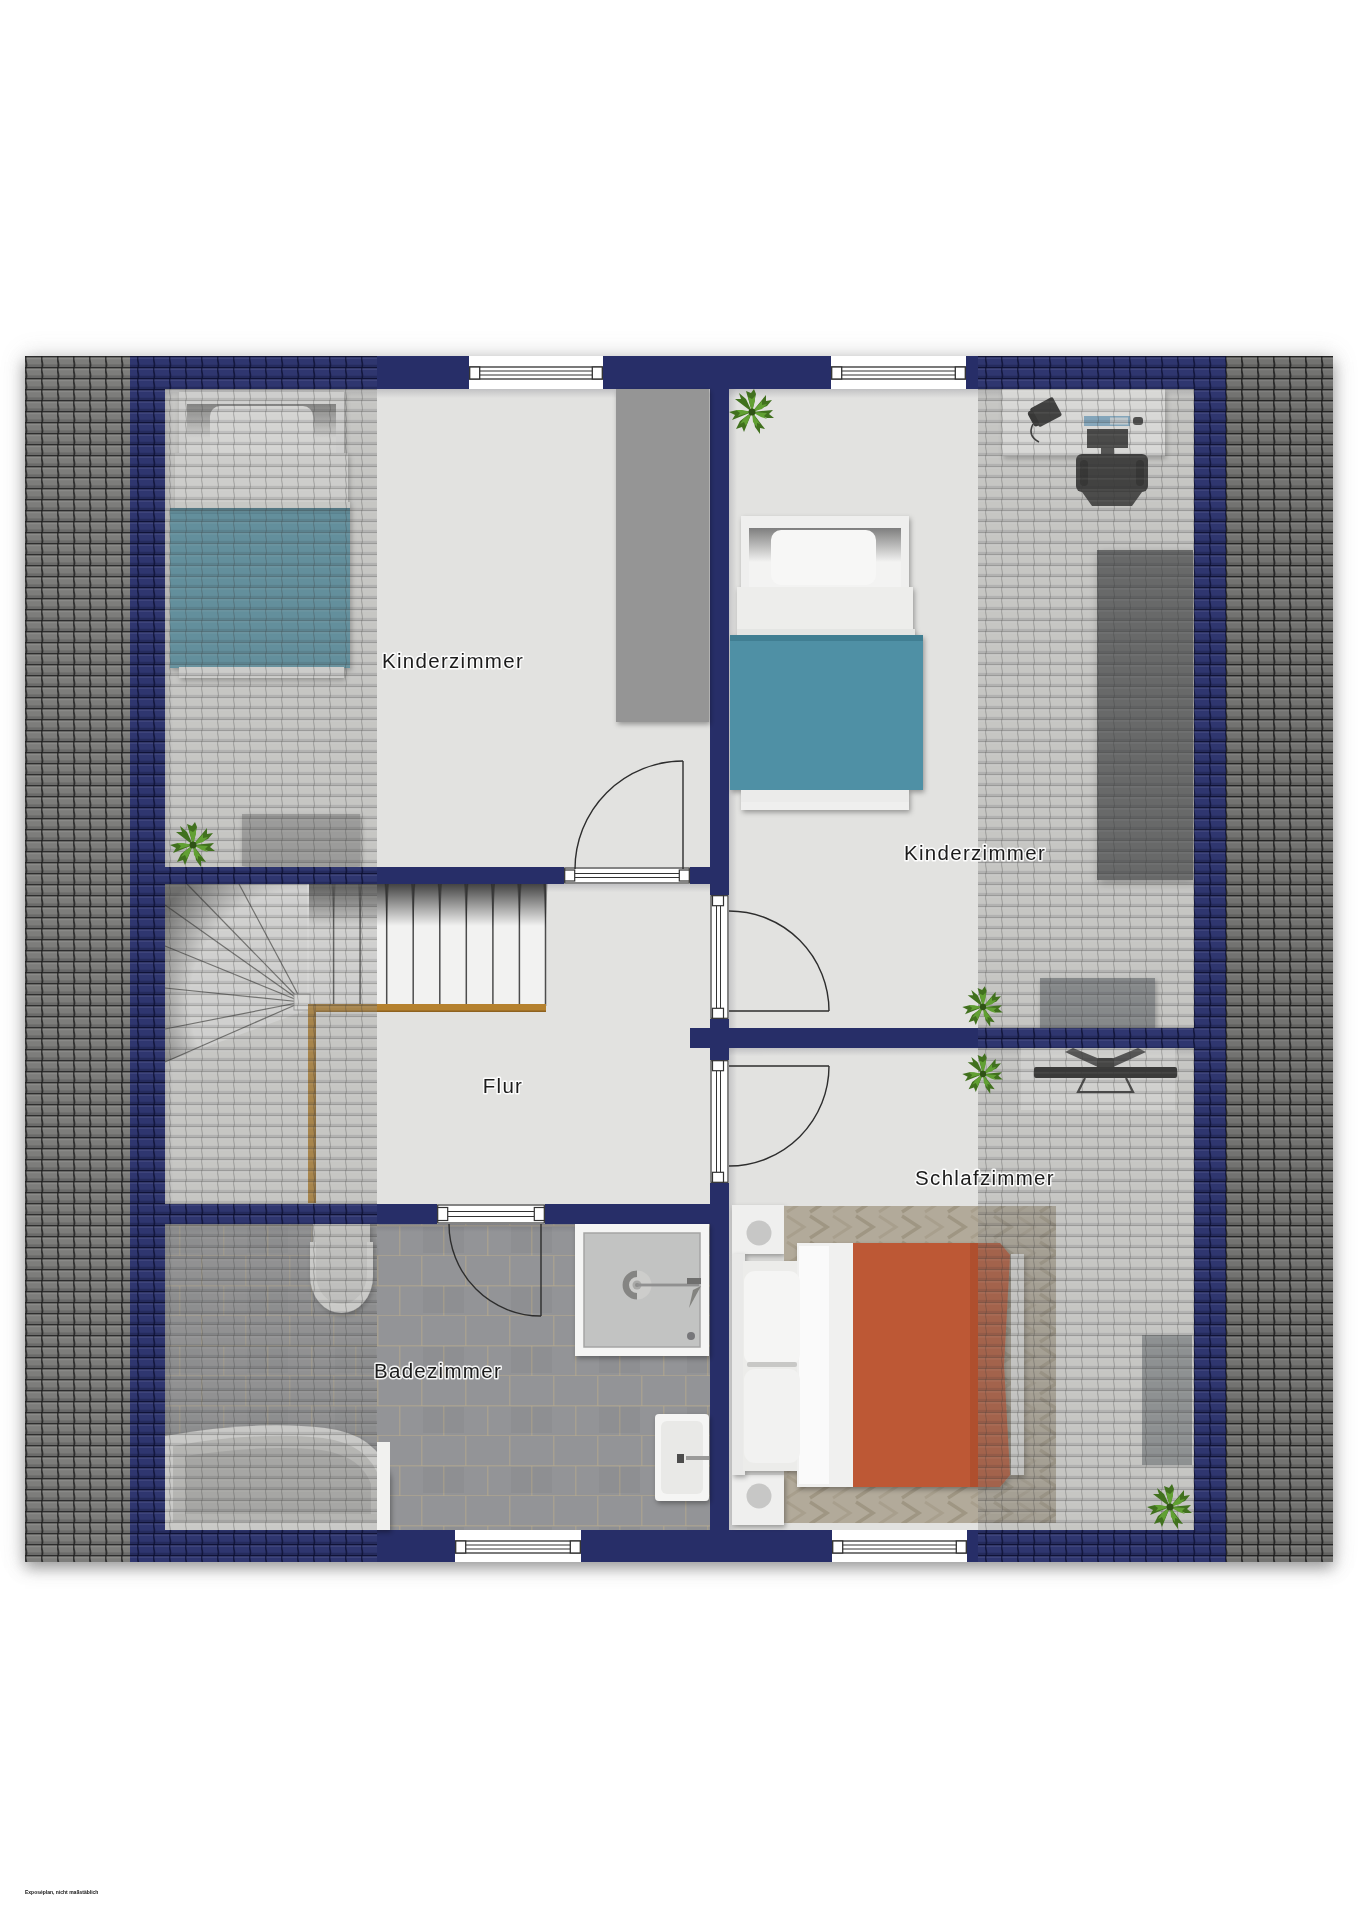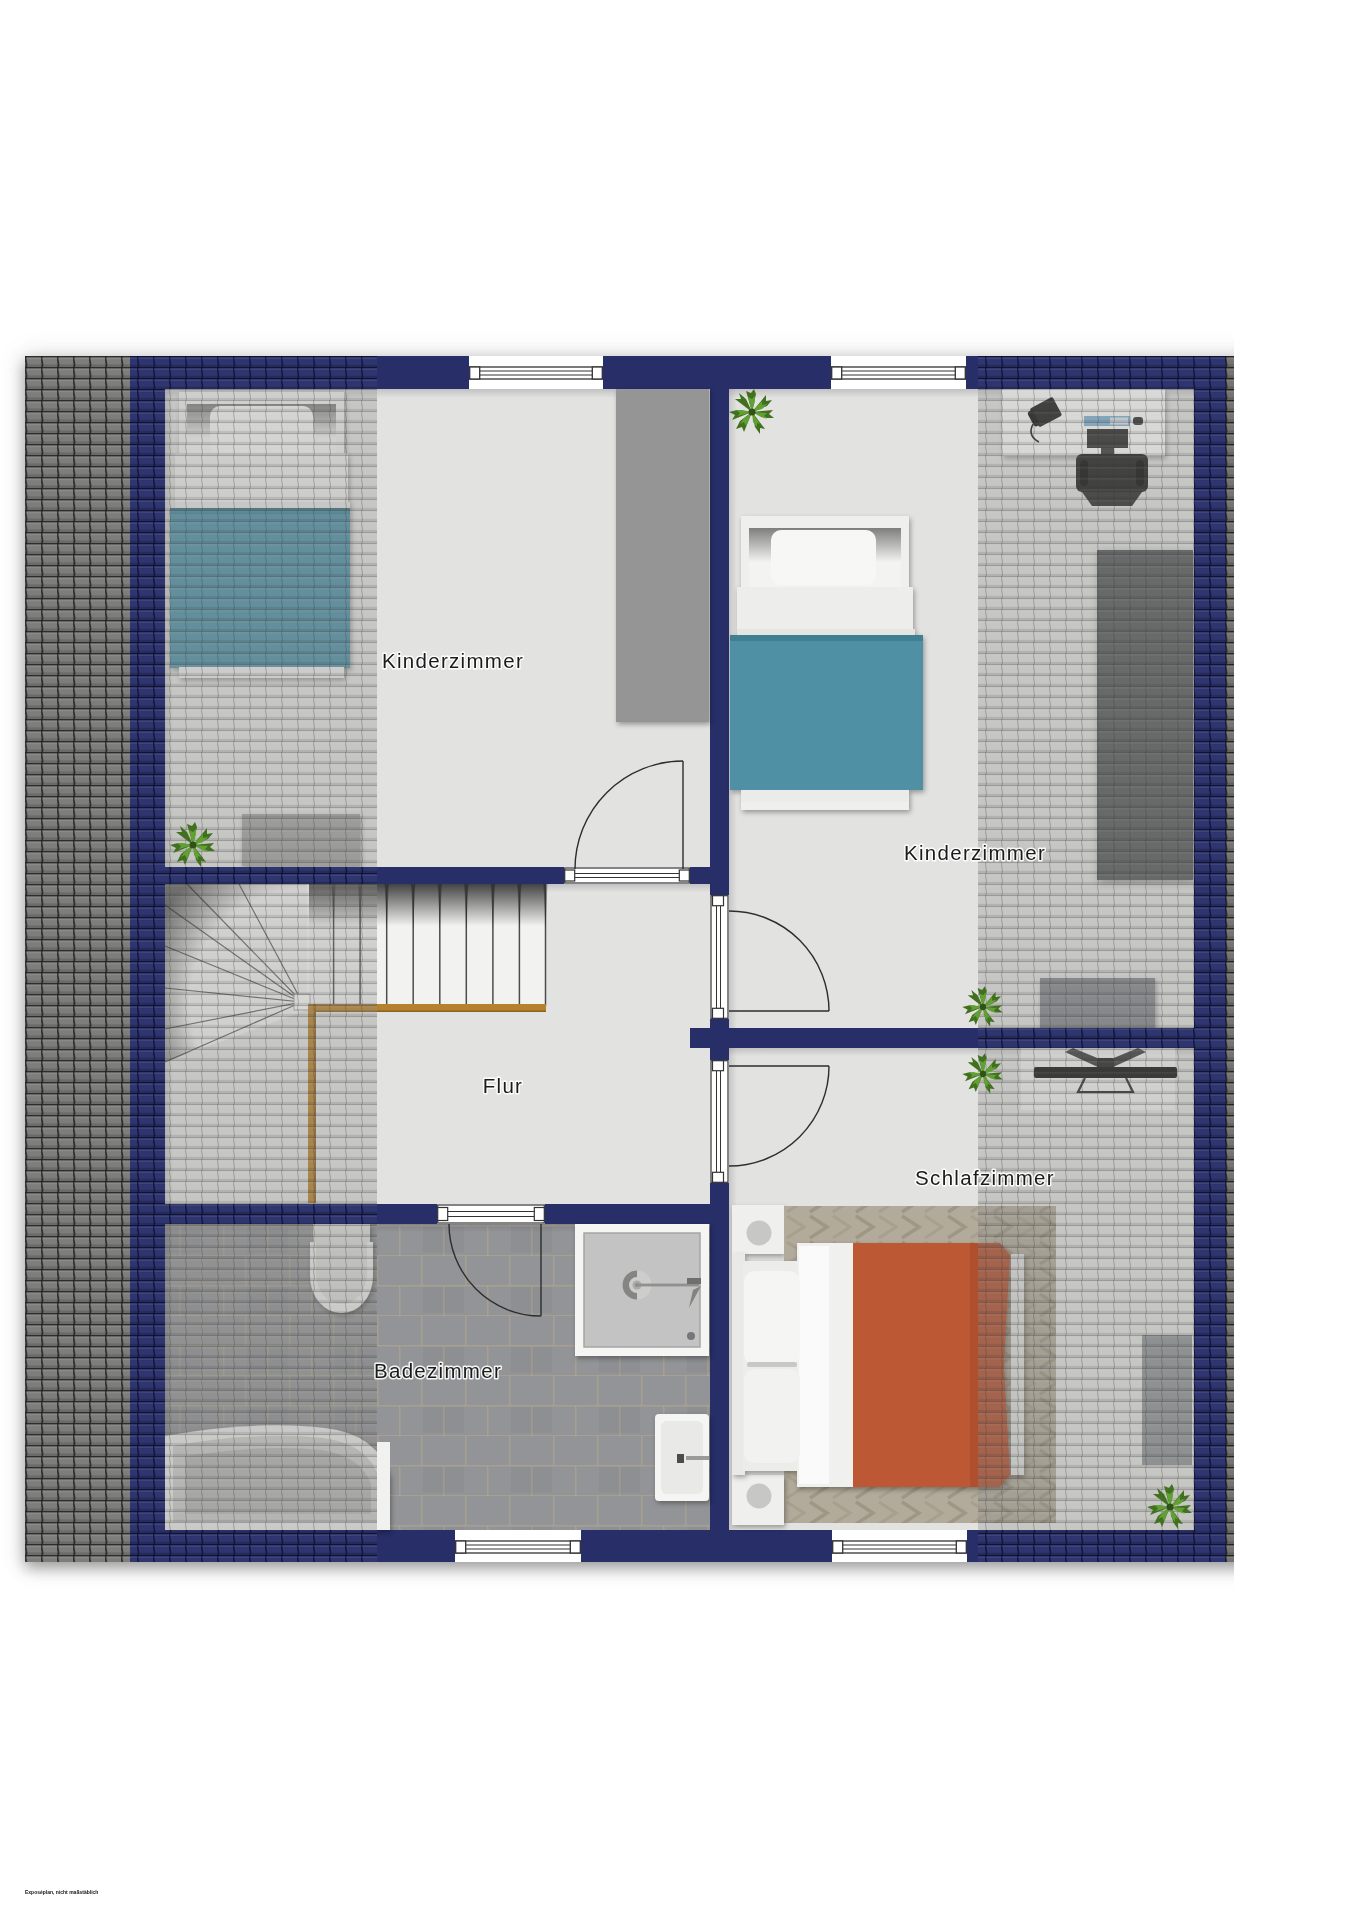--- a/index.html
+++ b/index.html
@@ -1,16 +1,16 @@
 <!DOCTYPE html>
 <html><head>
 <meta charset="utf-8">
 <style>
 html,body{margin:0;padding:0;background:#ffffff;font-family:"Liberation Sans",sans-serif;}
-#page{position:relative;width:1234px;height:1920px;background:#ffffff;overflow:hidden;}
+#page{position:relative;width:1358px;height:1920px;background:#ffffff;overflow:hidden;}
 #plan{position:absolute;left:25px;top:356px;width:1308px;height:1206px;}
 #planshadow{position:absolute;left:25px;top:356px;width:1308px;height:1206px;box-shadow:0 6px 14px rgba(90,90,90,.55), 0 0 22px rgba(120,120,120,.25);}
 #disclaimer{position:absolute;left:25px;top:1889px;font-size:5px;font-weight:bold;color:#141414;letter-spacing:0;}
 </style>
 </head>
 <body>
 <div id="page">
 
 <div id="planshadow"></div>
 

